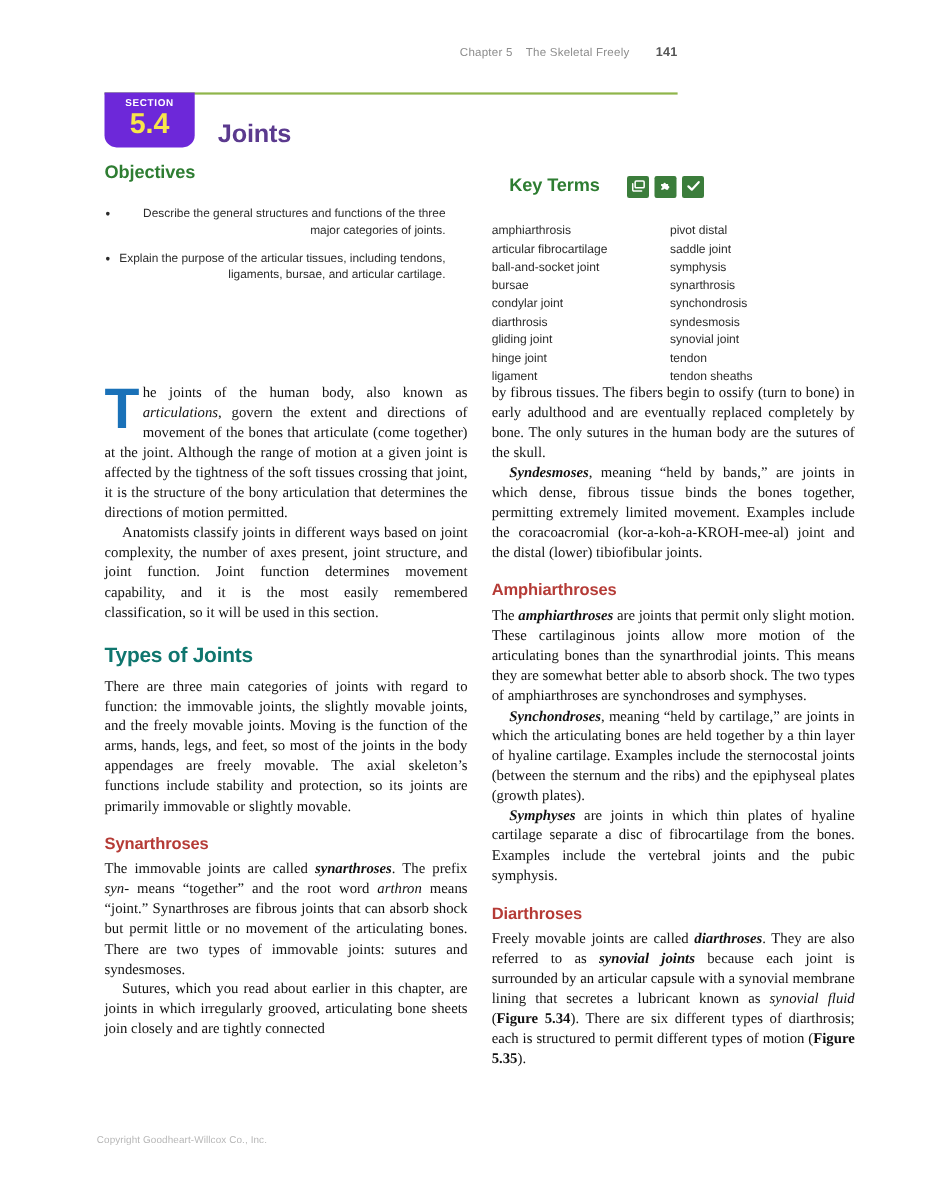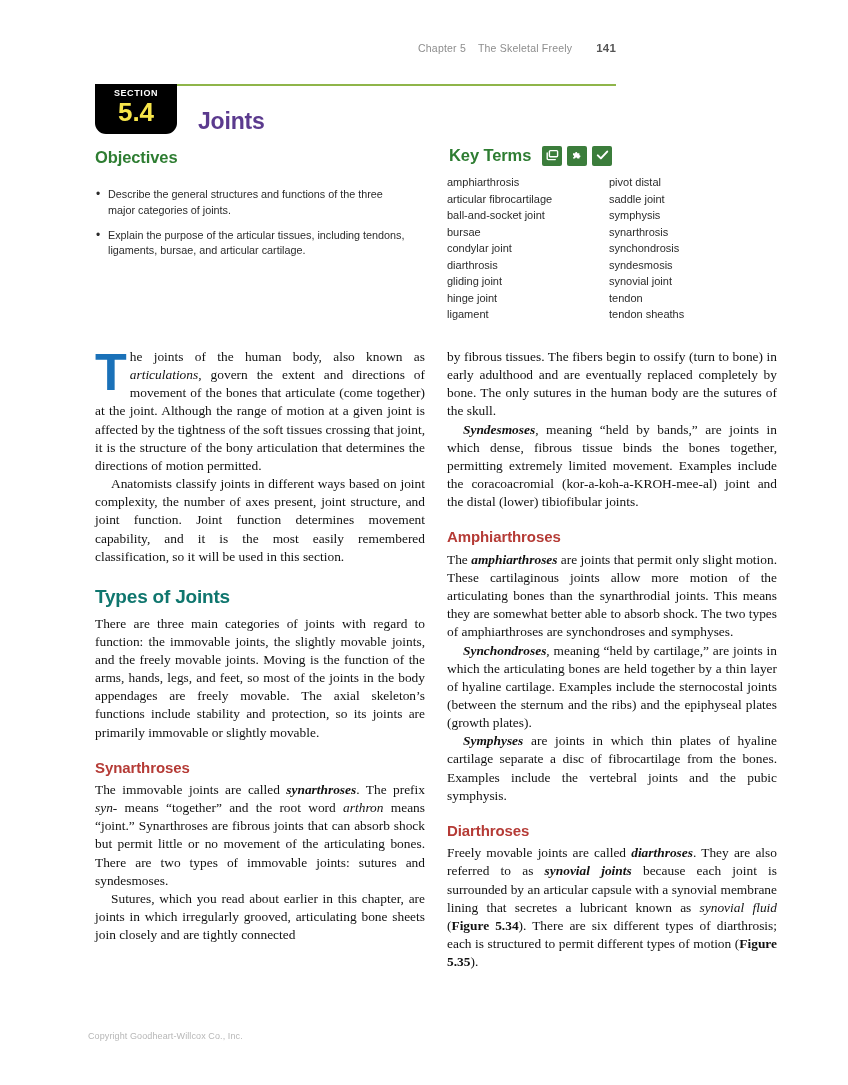--- a/index.html
+++ b/index.html
@@ -53,21 +53,21 @@
     top: 84px;
     height: 1.5px;
     background: #8fb54a;
   }
   .section-badge {
     position: absolute;
     left: 95px;
     top: 84px;
     width: 82px;
     height: 50px;
-    background: #000000;
+    background: #6d28d9;
     border-radius: 0 0 11px 11px;
     box-sizing: border-box;
     padding-top: 5px;
     text-align: center;
     font-family: "Liberation Sans", sans-serif;
   }
   .section-badge .kicker {
     display: block;
     color: #ffffff;
     font-size: 9px;
@@ -115,40 +115,41 @@
     color: #2e7d32;
     margin: 0 0 20px 0;
     letter-spacing: -0.1px;
   }
   .keyterms-head-row {
     display: flex;
     align-items: center;
     gap: 9px;
     margin-bottom: 7px;
   }
-  .keyterms-head-row .h-keyterms { margin: 2px; }
+  .keyterms-head-row .h-keyterms { margin: 16px; }
   .kt-icons { display: flex; gap: 5px; align-items: center; }
   .kt-icon {
     width: 20px; height: 20px;
     background: #3b7d3b;
     border-radius: 2px;
     display: flex;
     align-items: center;
     justify-content: center;
   }
   .kt-icon svg { display: block; }
 
   .objectives-list {
     margin: 0;
     padding: 0;
     list-style: none;
     font-family: "Liberation Sans", sans-serif;
     font-size: 10.8px;
     line-height: 1.46;
     color: #2b2b2b;
+    text-align: right;
   }
   .objectives-list li {
     position: relative;
     padding-left: 13px;
     margin-bottom: 9px;
   }
   .objectives-list li:before {
     content: "•";
     position: absolute;
     left: 1px;

